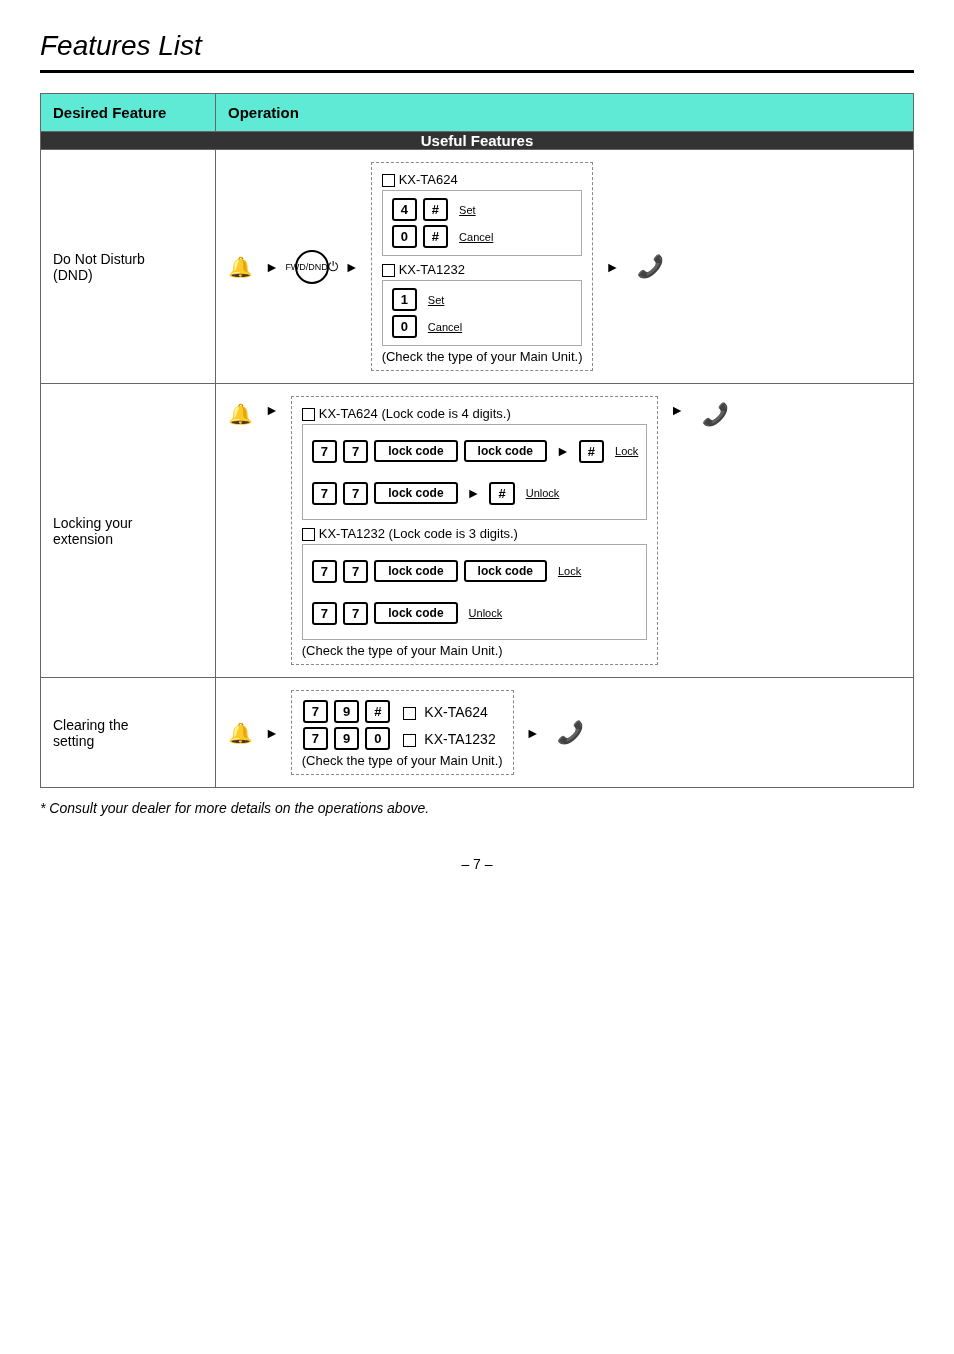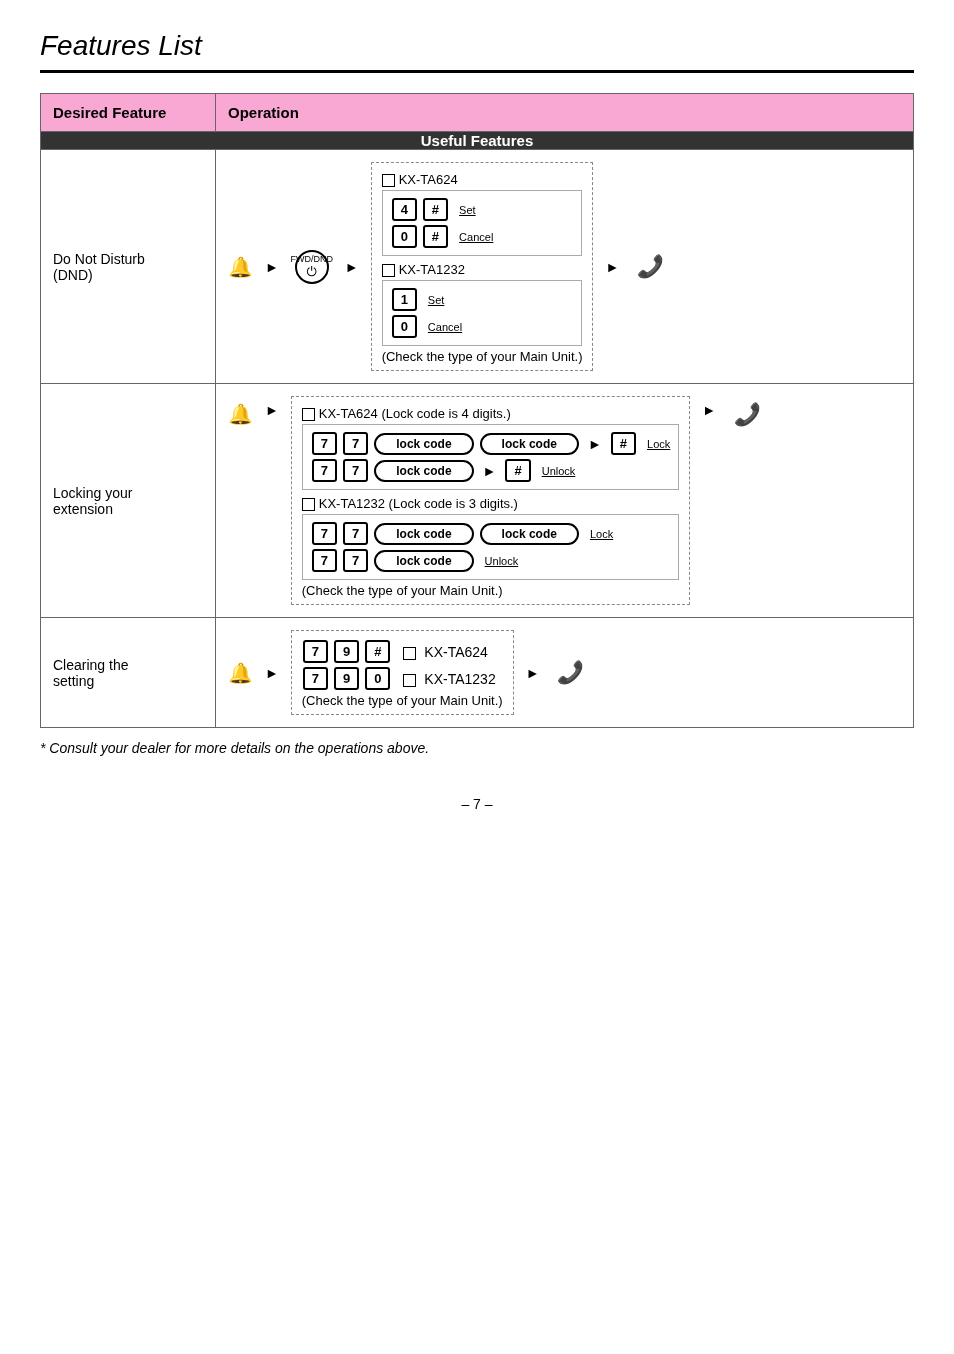--- a/index.html
+++ b/index.html
@@ -35,21 +35,21 @@
     .features-table td, .features-table th {
       border: 1.5px solid #666;
       padding: 8px 12px;
       vertical-align: middle;
     }
 
     .header-row th {
       font-weight: bold;
       font-size: 15px;
       text-align: left;
-      background: #f9a8d4;
+      background: #5eead4;
       padding: 10px 12px;
     }
 
     .header-row th:last-child {
     }
 
     .section-header td {
       background: #333;
       color: #fff;
       text-align: center;
@@ -78,27 +78,27 @@
       font-size: 13px;
       min-width: 24px;
       text-align: center;
       background: #fff;
       margin: 1px 1px;
     }
 
     .key-btn-wide {
       display: inline-block;
       border: 2px solid #000;
-      border-radius: 11px;
-      padding: 2px 20px;
+      border-radius: 3px;
+      padding: 2px 12px;
       font-weight: bold;
       font-size: 12px;
       text-align: center;
       background: #fff;
-      margin: 1px 1px;
+      margin: 9px 1px;
     }
 
     .arrow-right {
       display: inline-block;
       font-size: 14px;
       margin: 0 4px;
     }
 
     .phone-icon {
       display: inline-block;
@@ -109,21 +109,21 @@
 
     .fwd-dnd-label {
       font-size: 9px;
       display: block;
       text-align: center;
       font-weight: normal;
     }
 
     .fwd-dnd-btn {
       display: inline-flex;
-      flex-direction: column;
+      flex-direction: row;
       align-items: center;
       border: 2px solid #000;
       border-radius: 50%;
       width: 34px;
       height: 34px;
       justify-content: center;
       margin: 0 4px;
       font-size: 16px;
       position: relative;
     }

